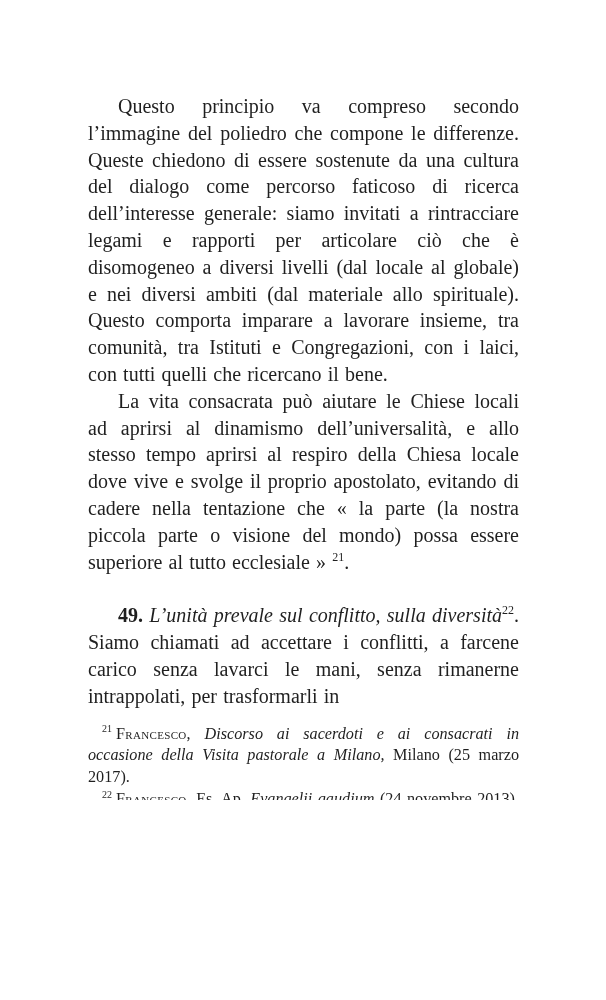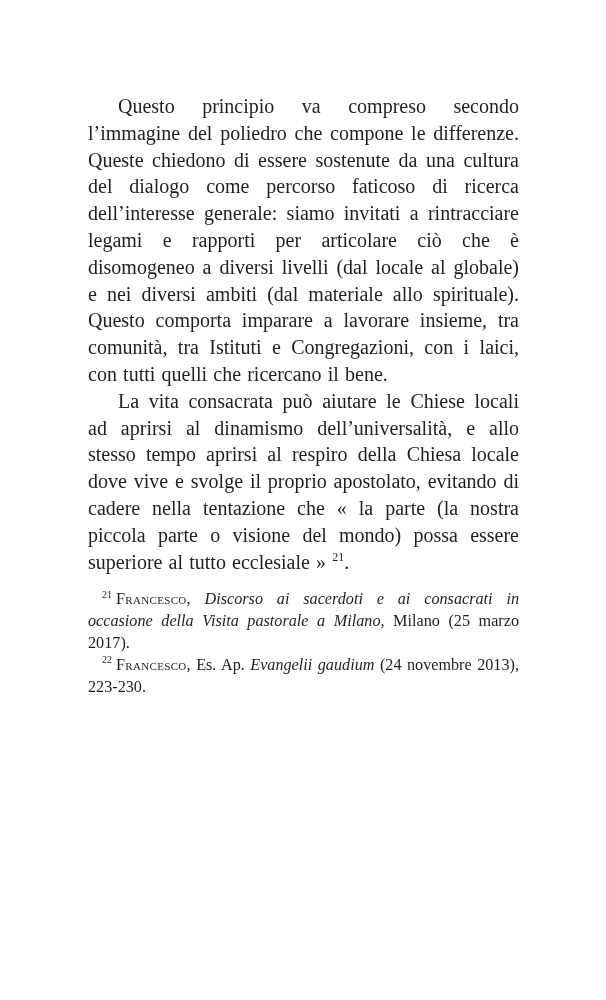--- a/index.html
+++ b/index.html
@@ -70,20 +70,22 @@
 </head>
 <body>
 
 <div class="page">
   <div class="text-block">
 
     <p class="body-p indent"><span>Questo principio va compreso secondo l’immagine del poliedro che compone le differenze. Queste chiedono di essere sostenute da una cultura del dialogo come percorso faticoso di ricerca dell’interesse generale: siamo invitati a rintracciare legami e rapporti per articolare ciò che è disomogeneo a diversi livelli (dal locale al globale) e nei diversi ambiti (dal materiale allo spirituale). Questo comporta imparare a lavorare insieme, tra comunità, tra Istituti e Congregazioni, con i laici, con tutti quelli che ricercano il bene.</span></p>
 
     <p class="body-p indent"><span>La vita consacrata può aiutare le Chiese locali ad aprirsi al dinamismo dell’universalità, e allo stesso tempo aprirsi al respiro della Chiesa locale dove vive e svolge il proprio apostolato, evitando di cadere nella tentazione che « la parte (la nostra piccola parte o visione del mondo) possa essere superiore al tutto ecclesiale » </span><sup>21</sup><span>.</span></p>
 
+    <p class="body-p indent section-start"><b class="section-number">49.</b>
+<i>L’unità prevale sul conflitto, sulla diversità</i><sup>22</sup><span>. Siamo chiamati ad accettare i conflitti, a farcene carico senza lavarci le mani, senza rimanerne intrappolati, per trasformarli in</span></p>
 
     <div class="footnotes">
       <p class="fn"><sup>21</sup><span class="sc">Francesco</span><span>, </span><i>Discorso ai sacerdoti e ai consacrati in occasione della Visita pastorale a Milano,</i><span> Milano (25 marzo 2017).</span></p>
       <p class="fn"><sup>22</sup><span class="sc">Francesco</span><span>, Es. Ap. </span><i>Evangelii gaudium</i><span> (24 novembre 2013), 223-230.</span></p>
     </div>
 
   </div>
 
   <div class="page-number">79</div>
 </div>

